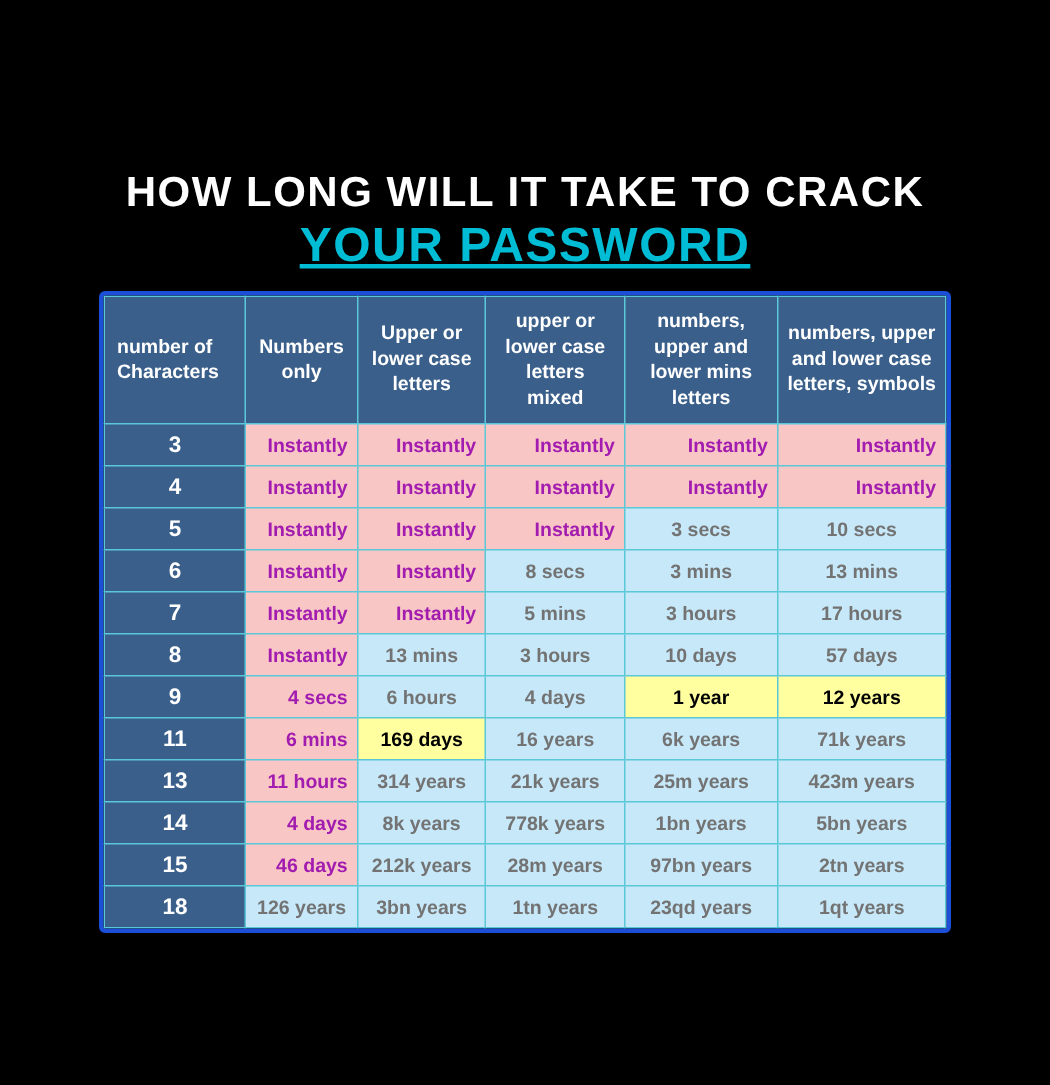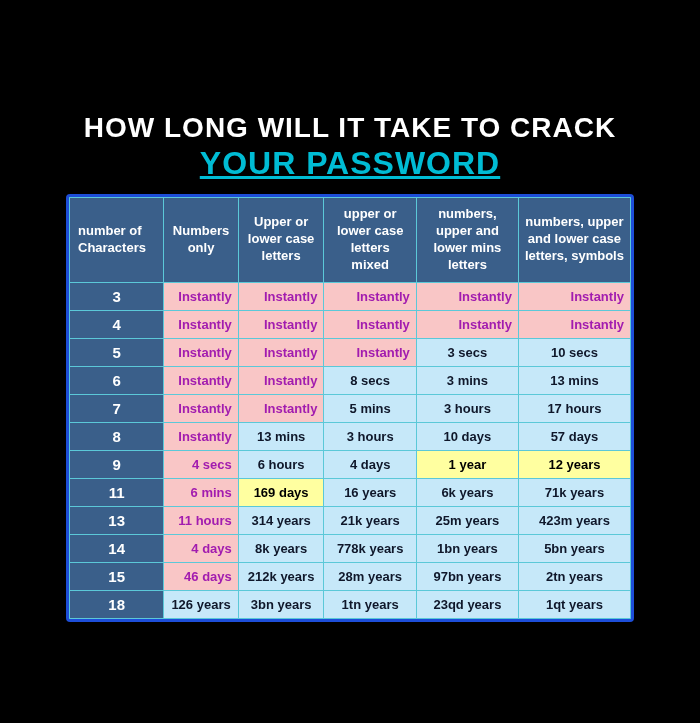--- a/index.html
+++ b/index.html
@@ -72,21 +72,21 @@
       font-weight: bold;
       font-size: 13px;
     }
     tbody td:first-child {
       background: #3a5f8a;
       color: #fff;
       font-size: 15px;
       font-weight: 900;
     }
     .col-num { background: #f9c6c6; color: #a21caf; text-align: right; }
-    .col-upper { background: #c6e8f9; color: #0f172a; }
+    .col-upper { background: #c6e8f9; color: #737373; }
 
     
     .highlight-yellow { background: #ffffa0 !important; color: #000 !important; }
   </style>
 </head>
 <body>
 
 <div class="container">
   <div class="title-section">
     <div class="title-line1">HOW LONG WILL IT TAKE TO CRACK</div>

